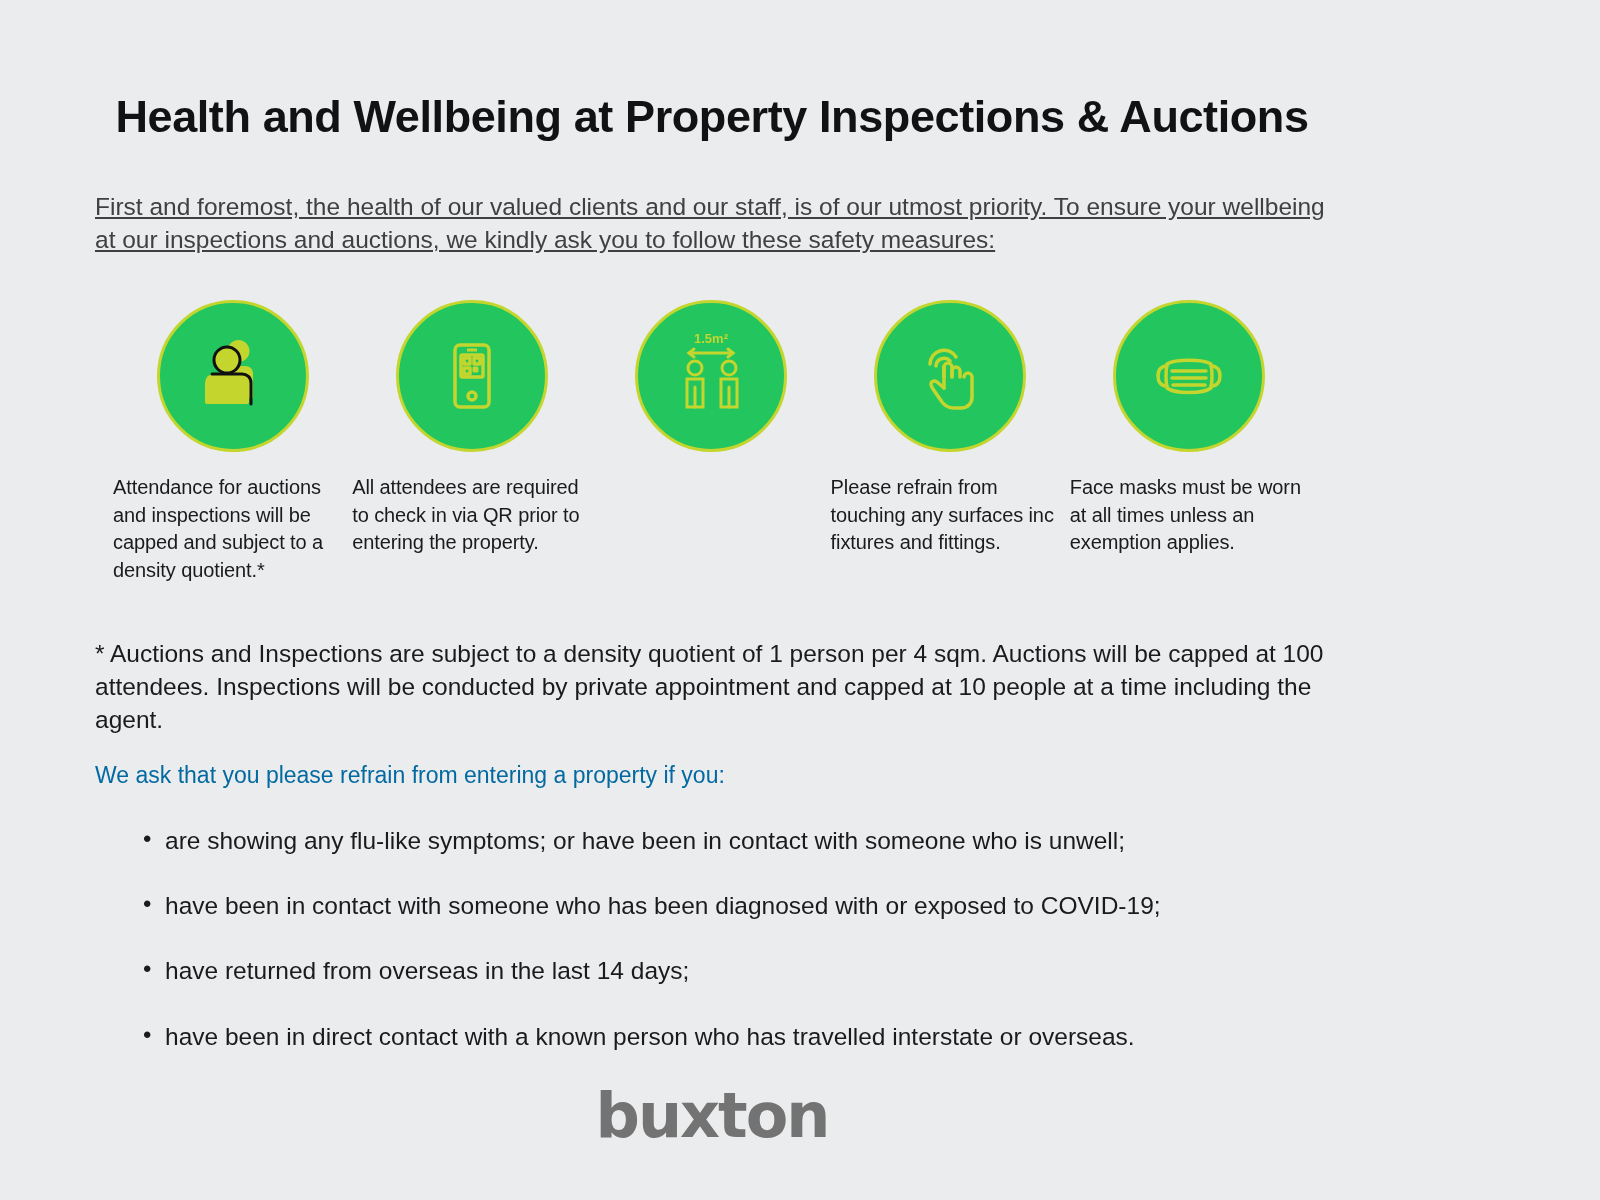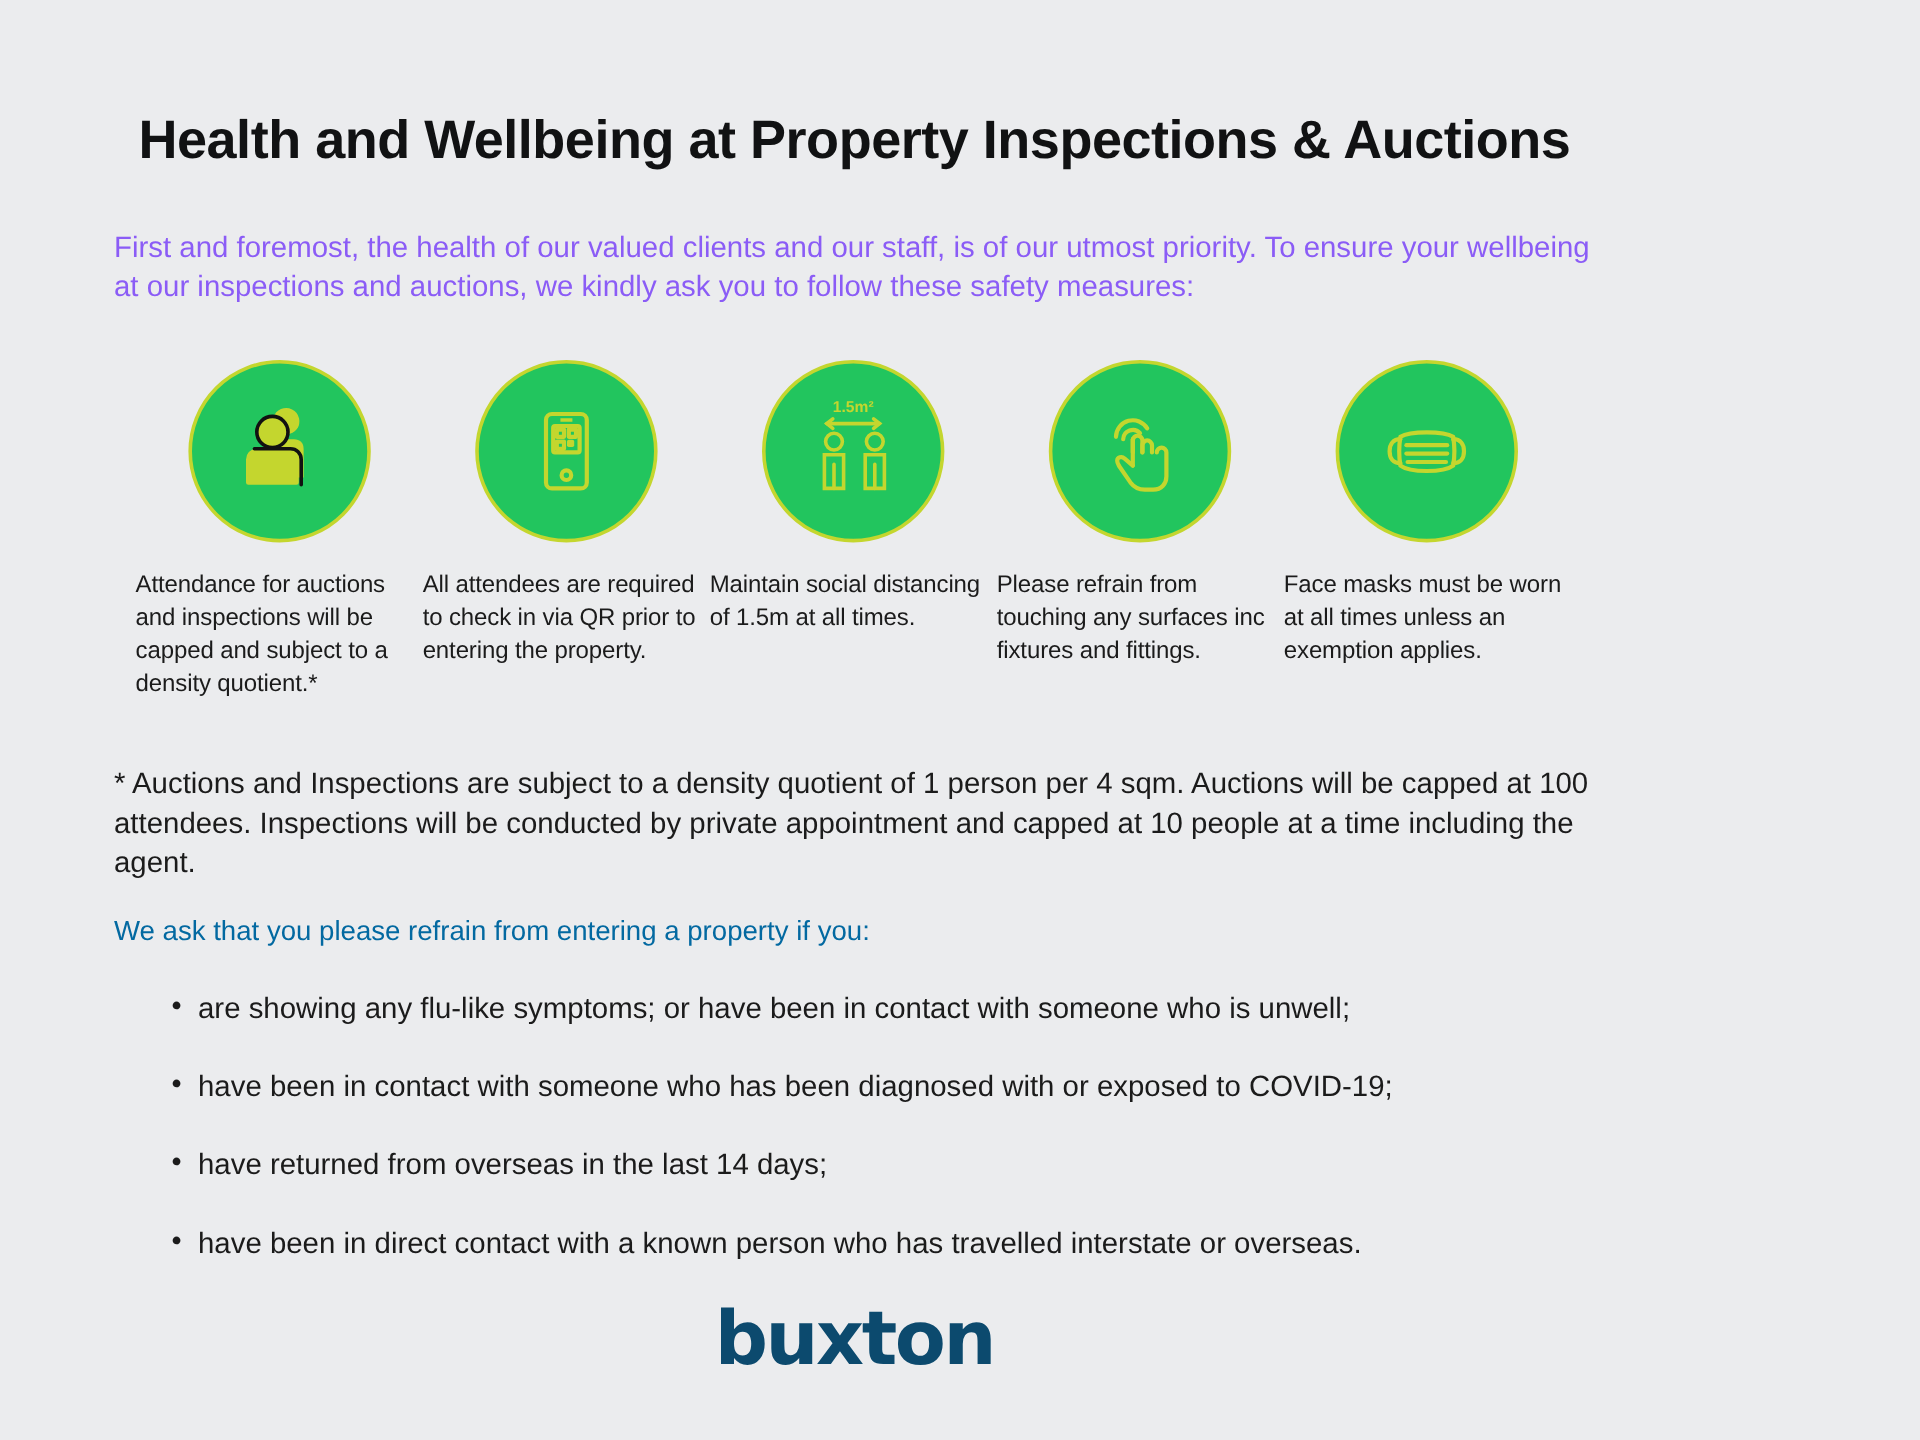--- a/index.html
+++ b/index.html
@@ -28,22 +28,23 @@
     letter-spacing: -0.4px;
     color: #111213;
     margin: 0;
     padding-top: 92px;
     line-height: 1.1;
   }
   .intro {
     margin: 48px 0 0 0;
     font-size: 24.5px;
     line-height: 1.36;
-    color: #8b5cf6;
+    color: #404040;
     max-width: 1360px;
+    text-decoration: underline;
   }
   .icon-row {
     display: flex;
     justify-content: space-between;
     align-items: flex-start;
     margin-top: 44px;
     padding: 0 20px 0 18px;
   }
   .icon-cell {
     width: 252px;
@@ -111,21 +112,21 @@
     left: 0;
     right: 0;
     bottom: 48px;
     text-align: center;
   }
   .logo-text {
     font-family: "DejaVu Sans", sans-serif;
     font-size: 62px;
     font-weight: bold;
     letter-spacing: -2px;
-    color: #0c4a6e;
+    color: #737373;
   }
 </style>
 </head>
 <body>
 
 <div class="page">
 
   <h1 class="title">Health and Wellbeing at Property Inspections &amp; Auctions</h1>
 
   <p class="intro">First and foremost, the health of our valued clients and our staff, is of our utmost priority. To ensure your wellbeing at our inspections and auctions, we kindly ask you to follow these safety measures:</p>
@@ -179,21 +180,20 @@
             <path d="M72 28l5 4-5 4"></path>
             <circle cx="39" cy="47" r="7"></circle>
             <path d="M31 58h16v28h-16z"></path>
             <line x1="39" y1="66" x2="39" y2="86"></line>
             <circle cx="73" cy="47" r="7"></circle>
             <path d="M65 58h16v28h-16z"></path>
             <line x1="73" y1="66" x2="73" y2="86"></line>
           </g>
         </svg>
       </div>
-      <div class="cap">Maintain social distancing of 1.5m at all times.</div>
     </div>
 
     <div class="icon-cell">
       <div class="circle">
         <svg width="92" height="92" viewBox="0 0 92 92" aria-hidden="true">
           <g fill="none" stroke="#c4d62e" stroke-width="3.5" stroke-linecap="round" stroke-linejoin="round">
             <path d="M26 34a14 14 0 0 1 26-7"></path>
             <path d="M32 36a8 8 0 0 1 14-5"></path>
             <path d="M40 36v22"></path>
             <path d="M40 58l-7-6c-2-2-6-1-6 2 0 2 1 3 2 5l9 13c3 4 7 6 12 6h7c7 0 11-5 11-11V47c0-2-2-4-4-4s-4 2-4 4"></path>

